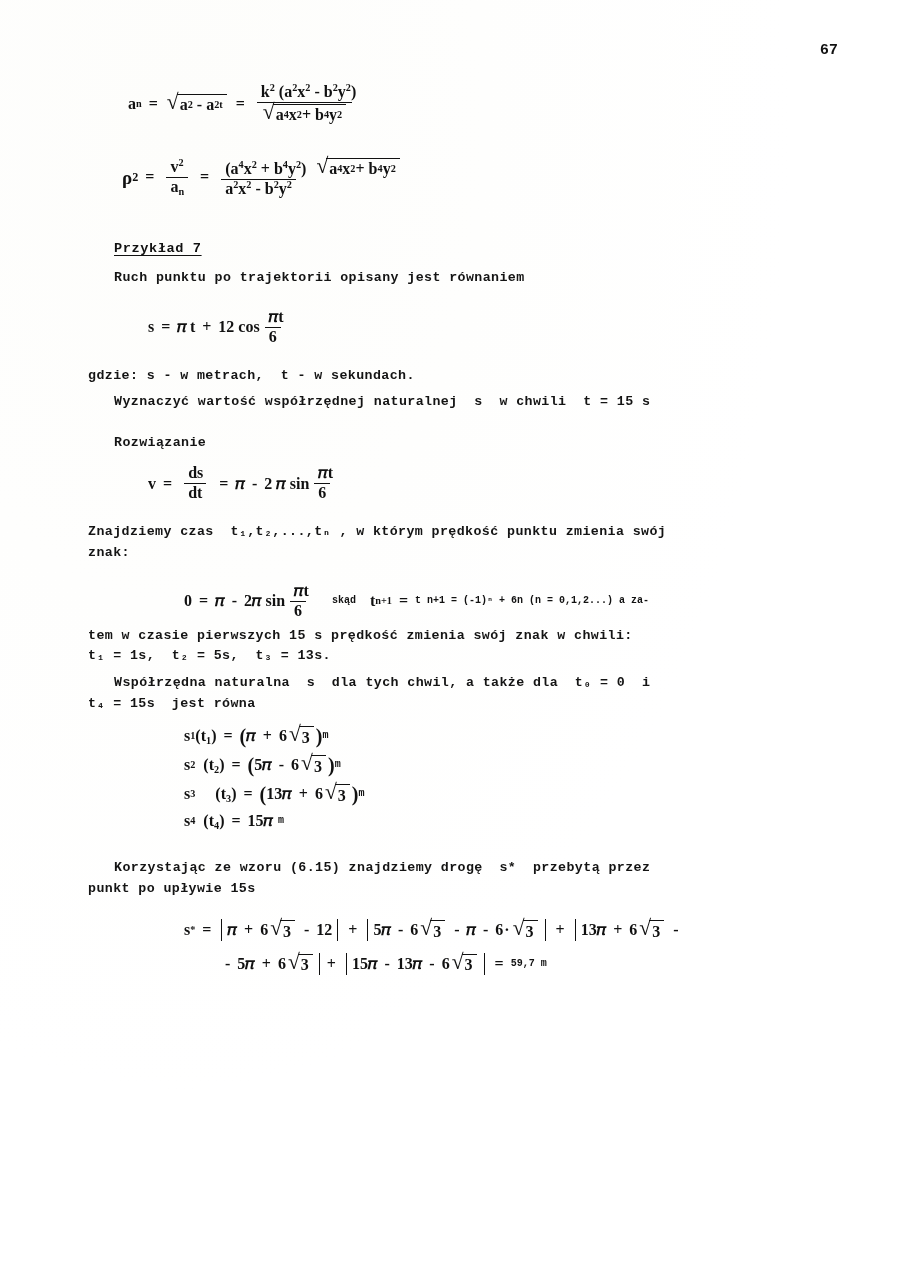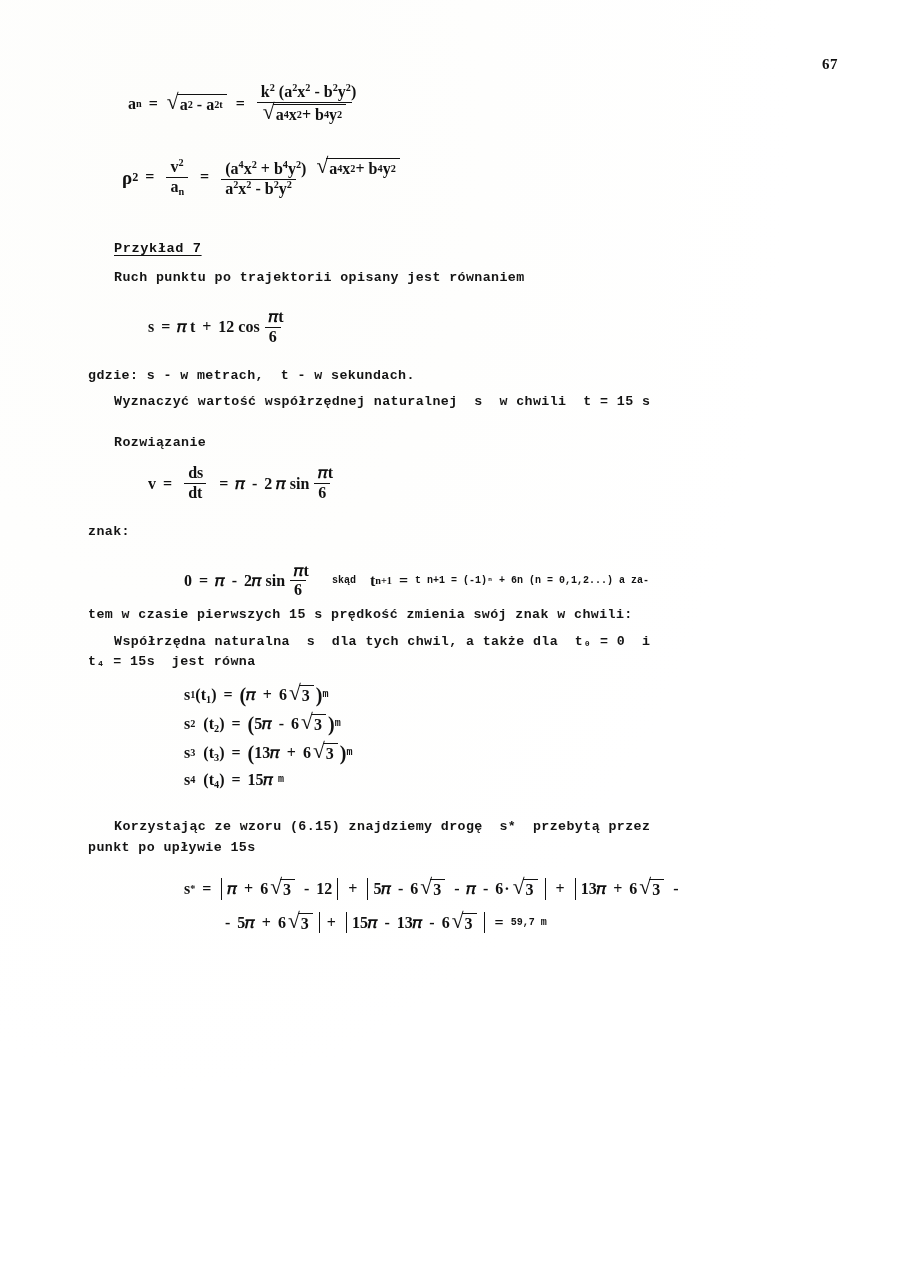--- a/index.html
+++ b/index.html
@@ -18,23 +18,23 @@
   .page {
     position: absolute;
     inset: 0;
     
     background:
       radial-gradient(ellipse at 20% 10%, #fdfdfb 0%, #ffffff 60%),
       #ffffff;
   }
   .page-number {
     position: absolute;
-    top: 56px;
+    top: 40px;
     right: 62px;
-    font-family: Liberation Serif, serif;
+    font-family: Liberation Sans, sans-serif;
     font-weight: bold;
     font-size: 15px;
     letter-spacing: 0.5px;
     color: #111;
     text-align: center;
   }
   .body-block {
     position: absolute;
     left: 88px;
     top: 70px;
@@ -241,20 +241,21 @@
       <span class="op">-</span>
       <span>2&nbsp;𝜋&nbsp;sin</span>
       <span class="frac">
         <span class="num">𝜋t</span>
         <span class="den">6</span>
       </span>
     </div>
 
     <div class="gap-m"></div>
 
+    <div class="line">Znajdziemy czas  t₁,t₂,...,tₙ , w którym prędkość punktu zmienia swój</div>
     <div class="line">znak:</div>
 
     <div class="gap-m"></div>
 
     <div class="math" style="padding-left:96px;">
       <span>0</span>
       <span class="op">=</span>
       <span class="sym">𝜋</span>
       <span class="op">-</span>
       <span>2𝜋&nbsp;sin</span>
@@ -264,20 +265,21 @@
       </span>
       <span class="mono-inline" style="margin:0 14px;">skąd</span>
       <span class="v">t<sub>n+1</sub></span>
       <span class="op">=</span>
       <span class="mono-inline">t n+1 = (-1)ⁿ + 6n (n = 0,1,2...) a za-</span>
     </div>
 
     <div class="gap-xs"></div>
 
     <div class="line">tem w czasie pierwszych 15 s prędkość zmienia swój znak w chwili:</div>
+    <div class="line">t₁ = 1s,  t₂ = 5s,  t₃ = 13s.</div>
 
     <div class="gap-xs"></div>
 
     <div class="line indent1">Współrzędna naturalna  s  dla tych chwil, a także dla  t₀ = 0  i</div>
     <div class="line">t₄ = 15s  jest równa</div>
 
     <div class="gap-s"></div>
 
     <div class="blocklist" style="padding-left:96px;">
 
@@ -309,21 +311,21 @@
         <span class="rad">
           <span class="tick">√</span>
           <span class="inner">3</span>
         </span>
         <span class="paren-big">)</span>
         <span class="mono-inline">m</span>
       </div>
 
       <div class="math">
         <span class="v">s<sub>3</sub></span>
-        <span style="margin-left:8px">(t<sub>3</sub>)</span>
+        <span style="margin-left:20px">(t<sub>3</sub>)</span>
         <span class="op">=</span>
         <span class="paren-big">(</span>
         <span>13</span>
           <span class="sym">𝜋</span>
         <span class="op">+</span>
         <span>6</span>
         <span class="rad">
           <span class="tick">√</span>
           <span class="inner">3</span>
         </span>

